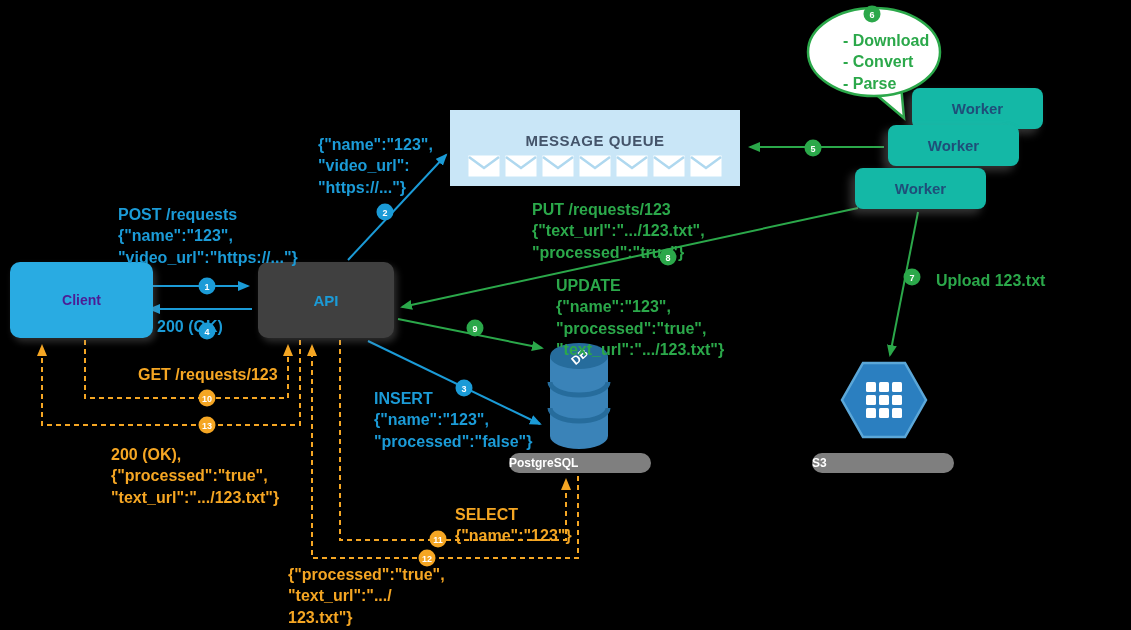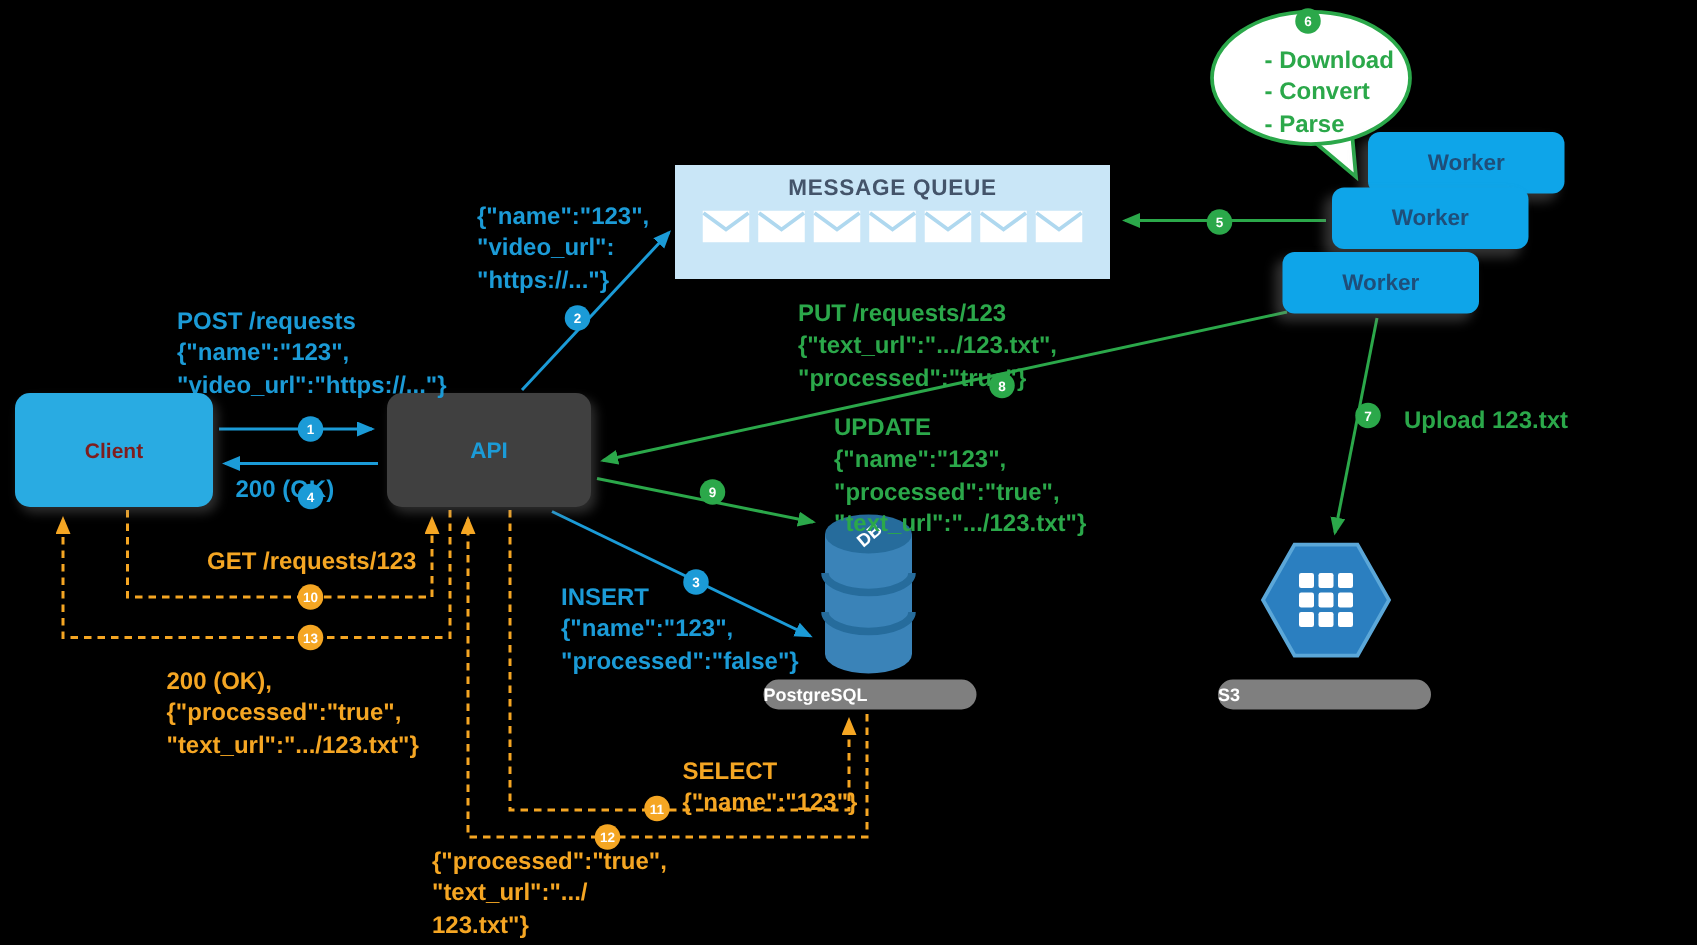--- a/index.html
+++ b/index.html
@@ -2,31 +2,31 @@
 <html><head>
 <meta charset="utf-8">
 <style>
   * { margin:0; padding:0; box-sizing:border-box; }
   html,body { background:#000; font-family:"Liberation Sans", sans-serif; }
   .canvas { position:relative; width:1131px; height:630px; background:#000; overflow:hidden; }
   svg.edges { position:absolute; left:0; top:0; }
 
   .node { position:absolute; display:flex; align-items:center; justify-content:center;
           border-radius:10px; font-weight:bold; }
-  .client { left:10px; top:262px; width:132px; height:76px; background:#29ABE2; color:#7f1d1d;
+  .client { left:10px; top:262px; width:143px; height:76px; background:#29ABE2; color:#4c1d95;
             font-size:14px; box-shadow:3px 4px 7px rgba(130,130,130,0.35); }
   .api { left:258px; top:262px; width:136px; height:76px; background:#404040; color:#1B9BD7;
          font-size:15px; box-shadow:3px 4px 7px rgba(130,130,130,0.35); }
 
   .mq { position:absolute; left:450px; top:110px; width:290px; height:76px; background:#C9E6F7;
-        display:flex; flex-direction:column; align-items:center; padding-top:7px; }
+        display:flex; flex-direction:column; align-items:center; padding-top:22px; }
   .mq-title { color:#44546A; font-weight:bold; font-size:15px; letter-spacing:0.5px; }
   .env-row { display:flex; gap:5px; margin-top:6px; }
 
-  .worker { position:absolute; width:131px; height:41px; background:#0ea5e9; border-radius:8px;
+  .worker { position:absolute; width:131px; height:41px; background:#14b8a6; border-radius:8px;
             display:flex; align-items:center; justify-content:center; color:#1F4E79;
             font-weight:bold; font-size:15px; box-shadow:-5px 5px 8px rgba(130,130,130,0.4); }
 
   .pill { position:absolute; height:20px; background:#7F7F7F; border-radius:10px; color:#fff;
           font-size:12px; font-weight:bold; display:flex; align-items:center; justify-content:flex-start; }
 
   .badge { position:absolute; width:17px; height:17px; border-radius:50%; color:#fff;
            font-size:9px; font-weight:bold; display:flex; align-items:center; justify-content:center;
            transform:translate(-50%,-50%); z-index:5; }
   .badge.blue   { background:#1B9BD7; }
@@ -171,21 +171,21 @@
   <div class="badge blue" style="left:207px; top:286px;">1</div>
   <div class="badge blue" style="left:385px; top:212px;">2</div>
   <div class="badge blue" style="left:464px; top:388px;">3</div>
   <div class="badge blue" style="left:207px; top:331px;">4</div>
   <div class="badge green" style="left:813px; top:148px;">5</div>
   <div class="badge green" style="left:912px; top:277px;">7</div>
   <div class="badge green" style="left:668px; top:257px;">8</div>
   <div class="badge green" style="left:475px; top:328px;">9</div>
   <div class="badge orange" style="left:207px; top:398px;">10</div>
   <div class="badge orange" style="left:438px; top:539px;">11</div>
-  <div class="badge orange" style="left:405px; top:558px;text-align:center;">12</div>
+  <div class="badge orange" style="left:427px; top:558px;text-align:center;">12</div>
   <div class="badge orange" style="left:207px; top:425px;">13</div>
 
   <div class="lbl blue" style="left:118px; top:204px;">POST /requests
 {"name":"123",
 "video_url":"https://..."}</div>
   <div class="lbl blue" style="left:318px; top:134px;">{"name":"123",
 "video_url":
 "https://..."}</div>
   <div class="lbl blue" style="left:374px; top:388px;">INSERT
 {"name":"123",

